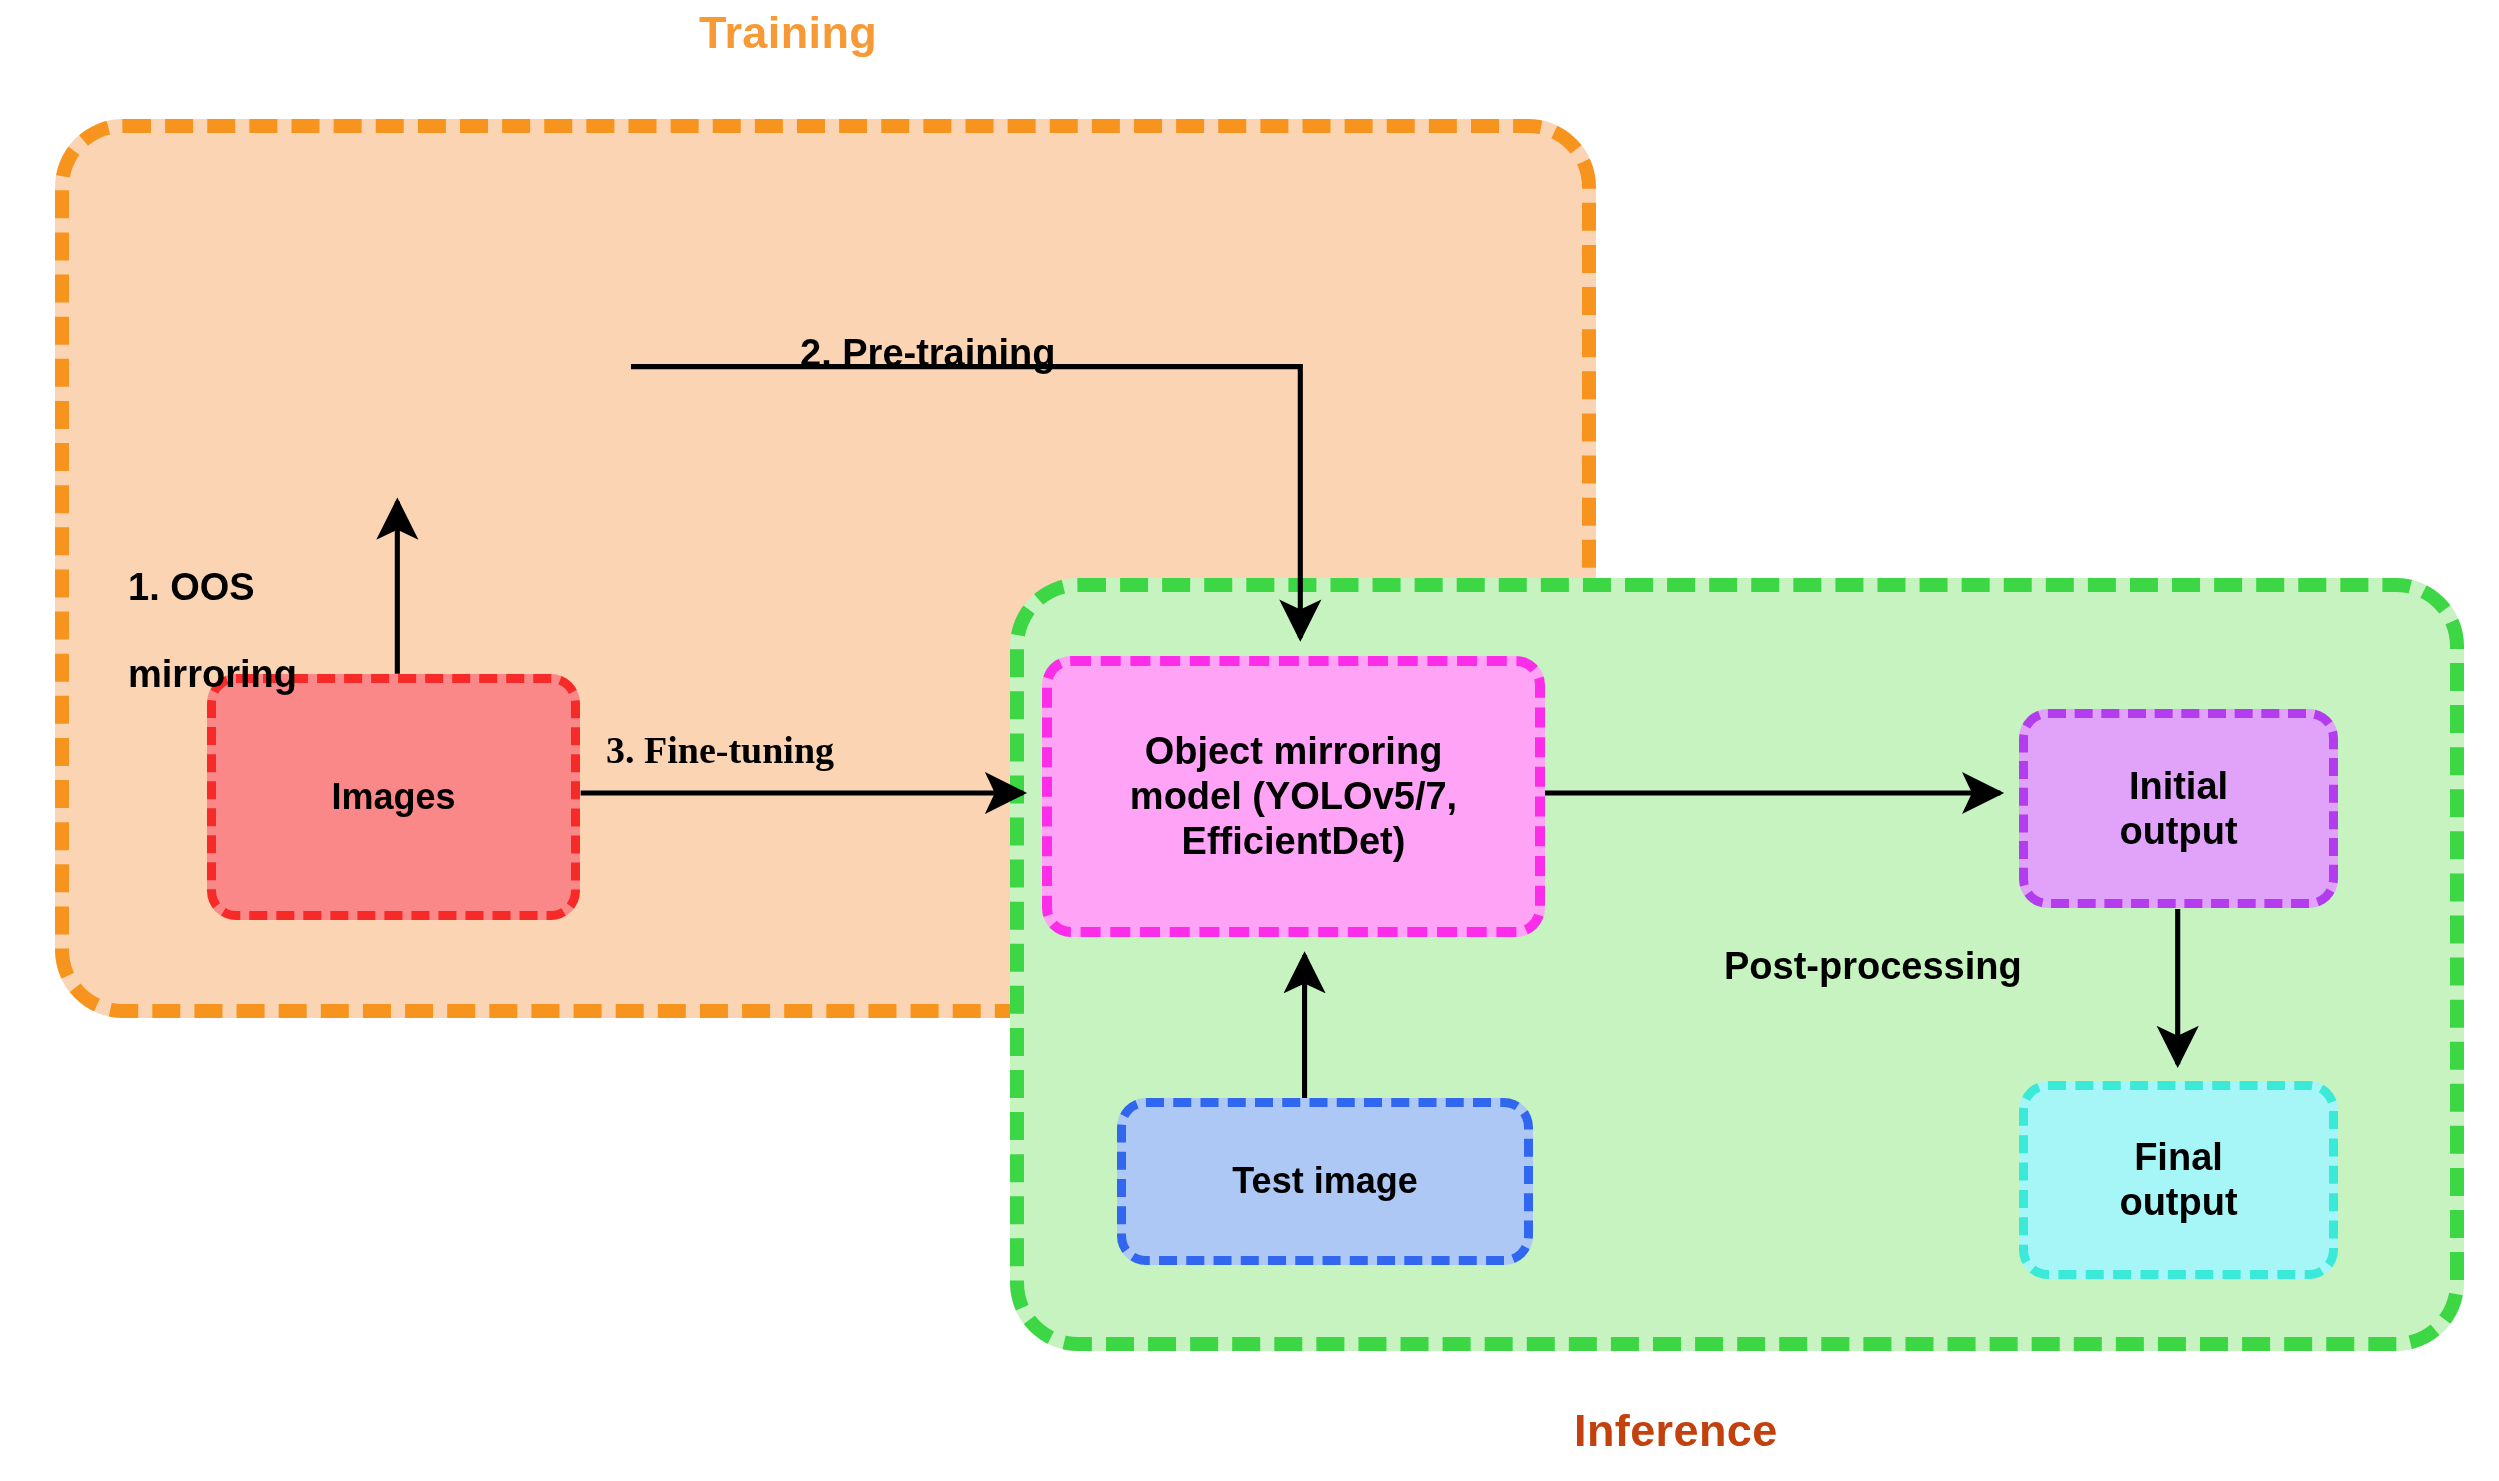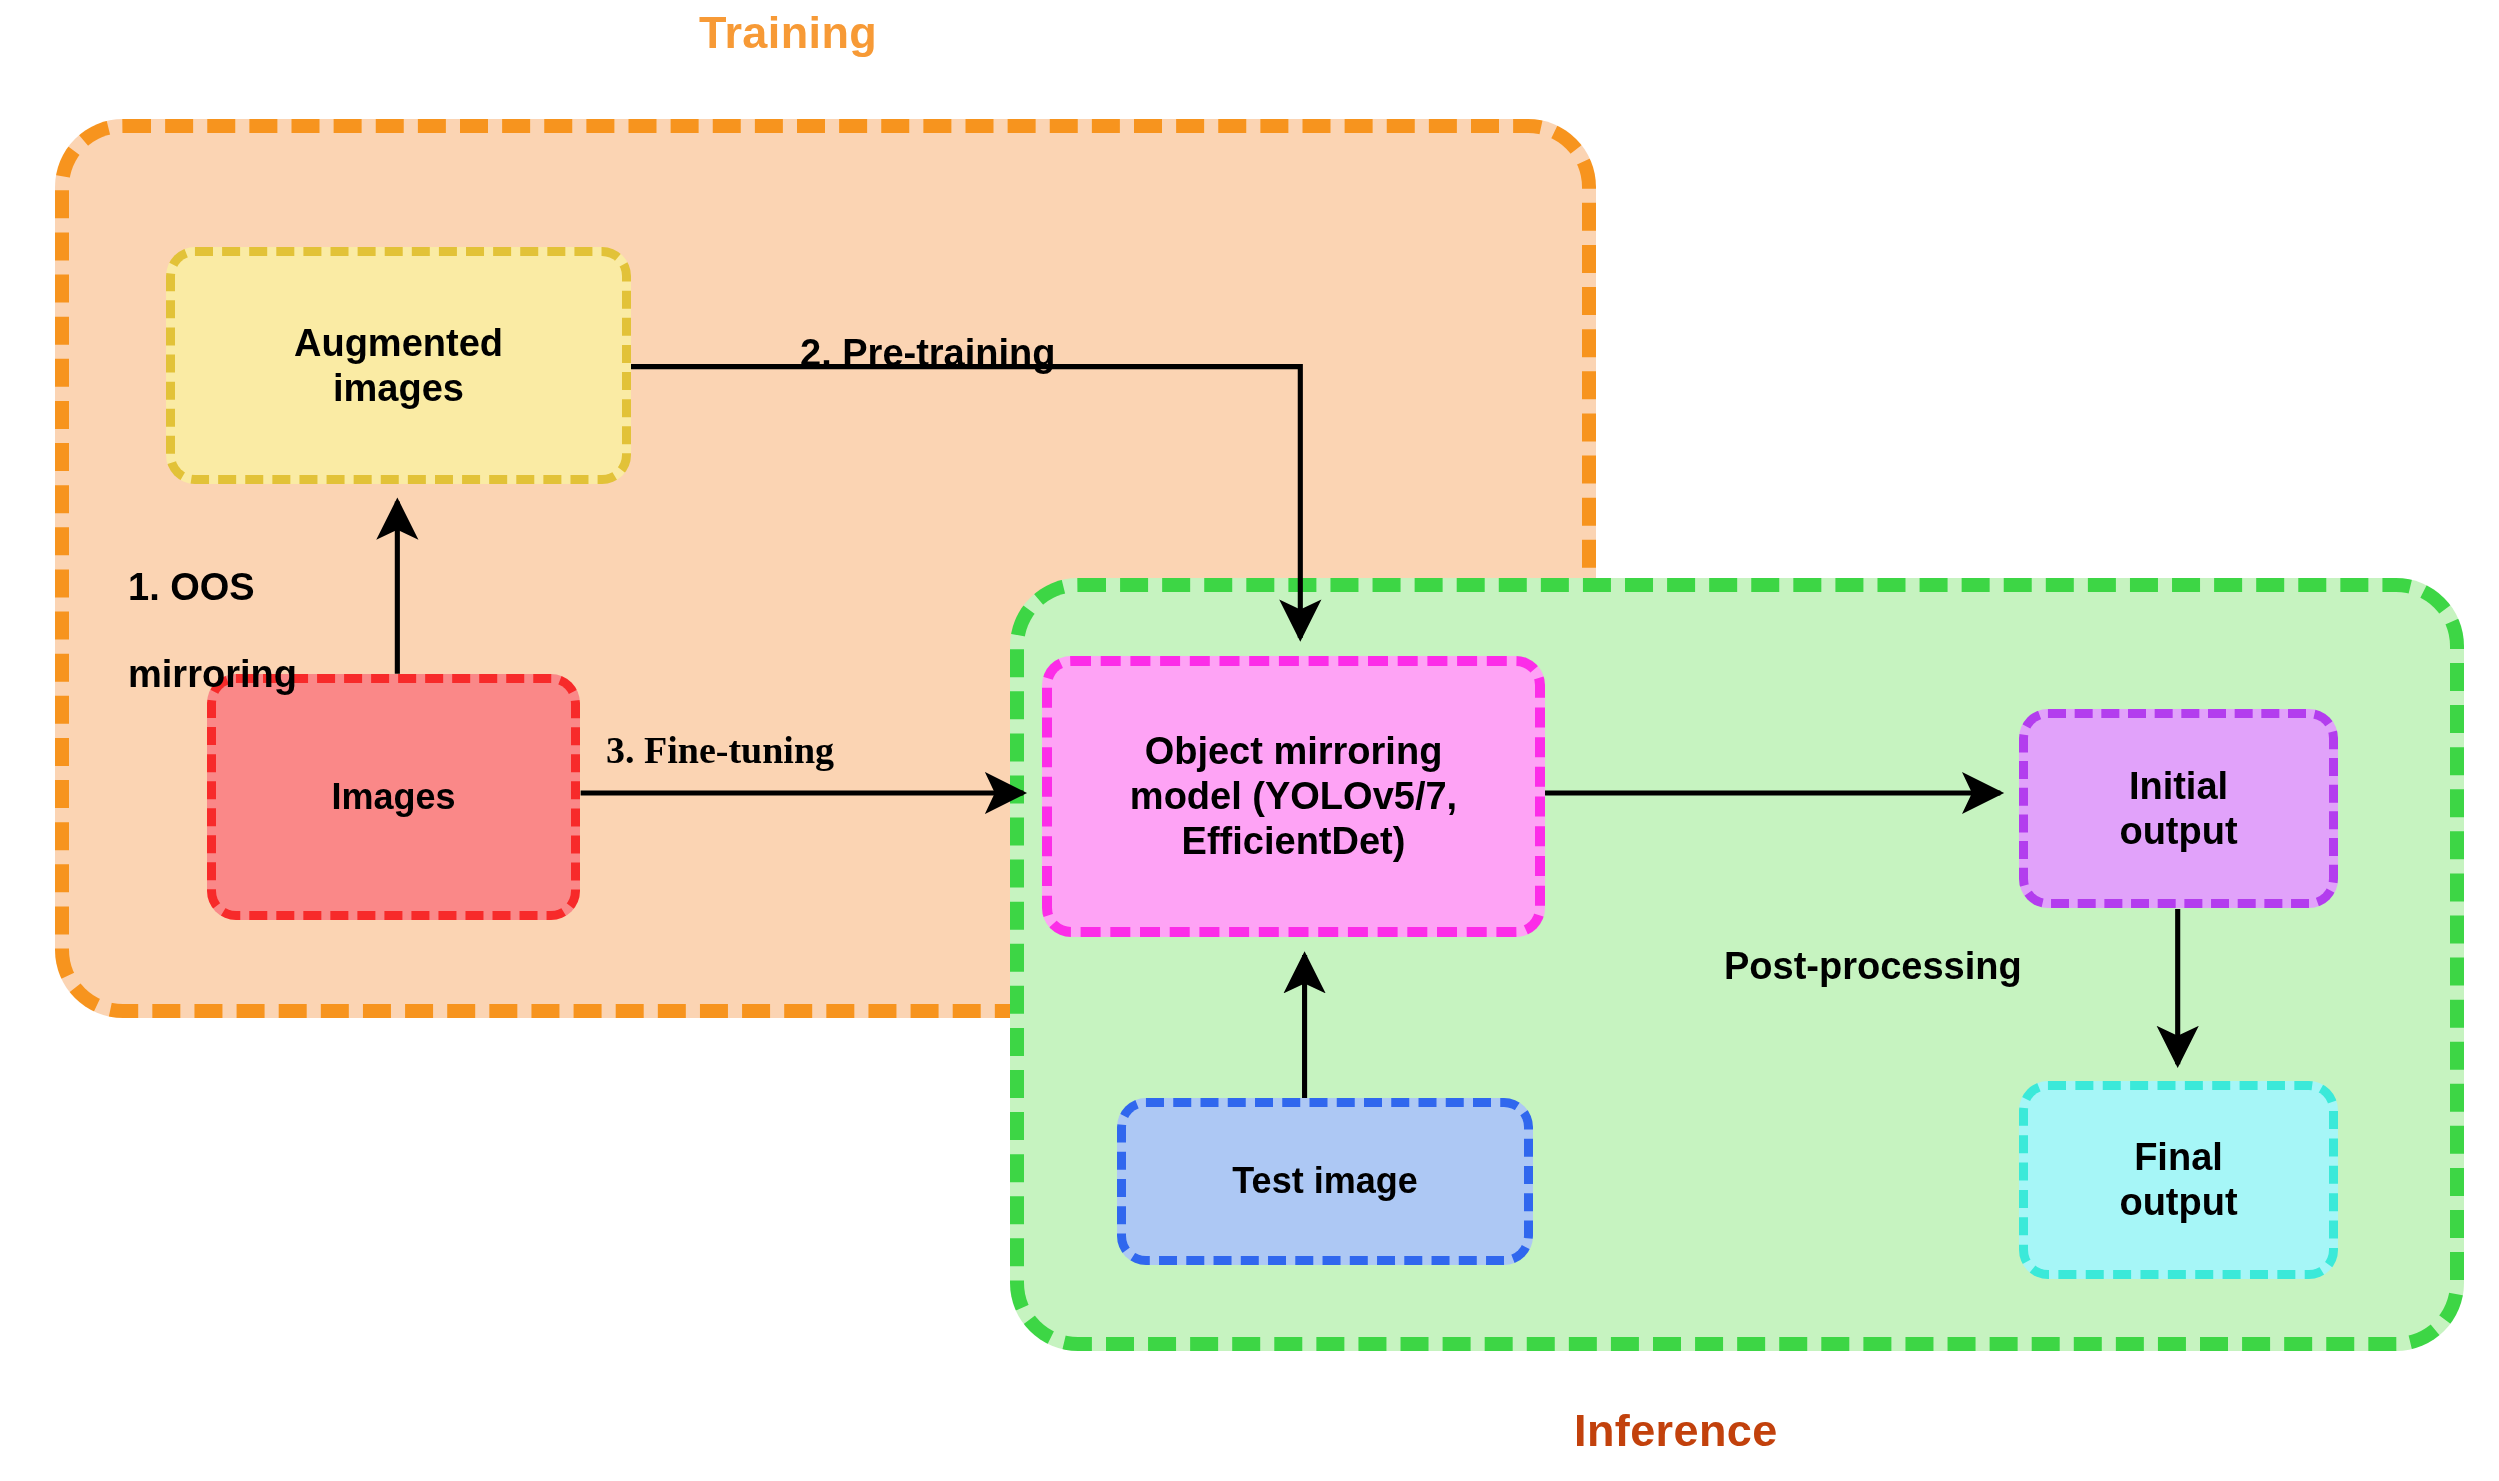--- a/index.html
+++ b/index.html
@@ -139,26 +139,20 @@
 
     <g>
       <line x1="2554" y1="1066" x2="2554" y2="1248" stroke="#000000" stroke-width="6" marker-end="url(#ah)"></line>
     </g>
   </svg>
 
   <div class="container-title" id="training-title">Training</div>
 
   <div class="container-title" id="inference-title">Inference</div>
 
-  <div class="node" id="node-augmented">
-    <div>
-      <div>Augmented</div>
-      <div>images</div>
-    </div>
-  </div>
 
   <div class="node" id="node-images">
     <div>Images</div>
   </div>
 
   <div class="node" id="node-model">
     <div>
       <div>Object mirroring</div>
       <div>model (YOLOv5/7,</div>
       <div>EfficientDet)</div>

